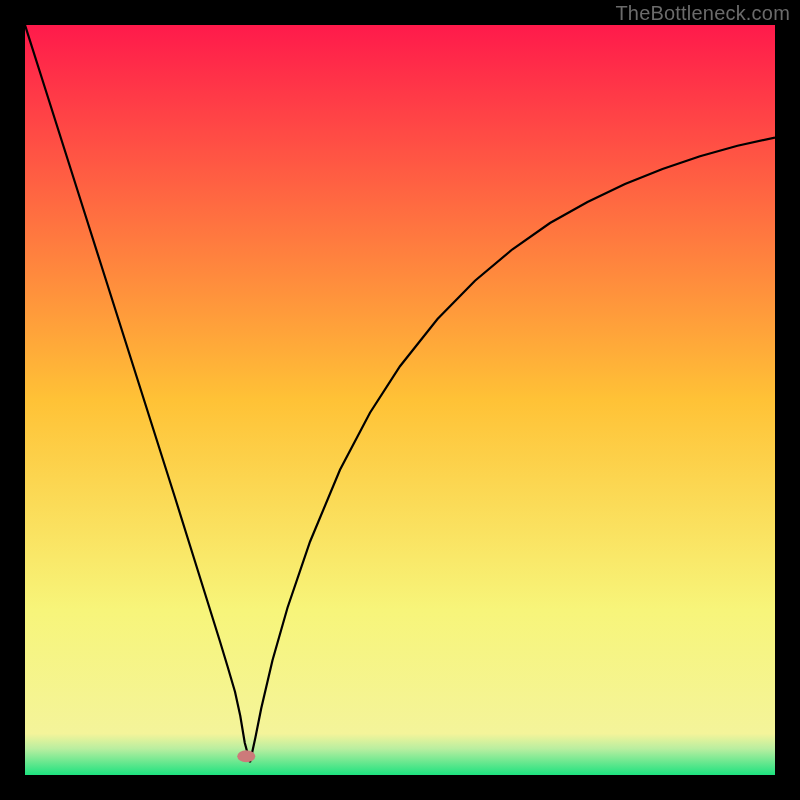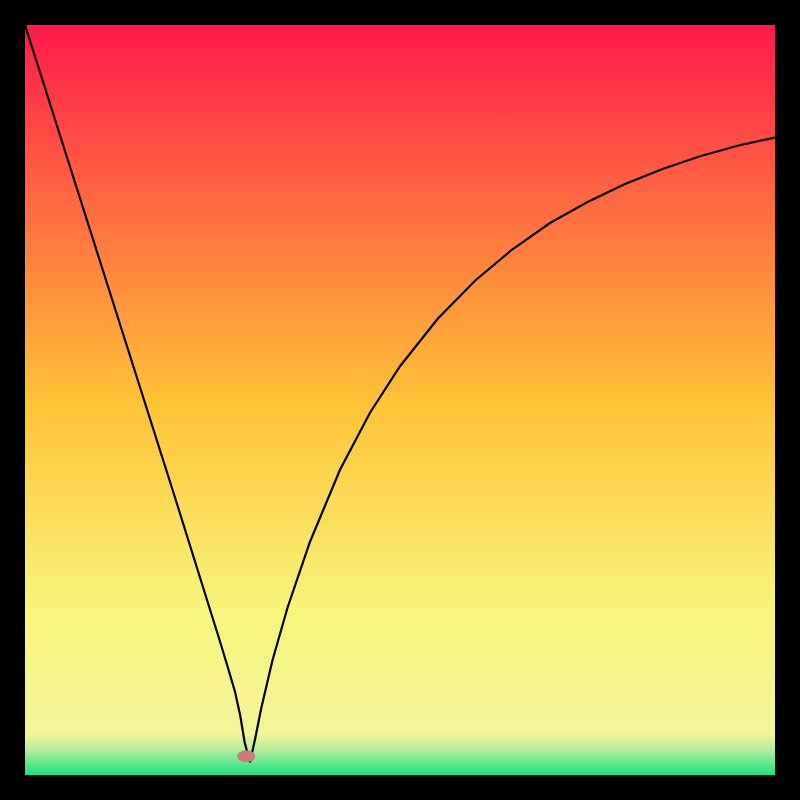--- a/index.html
+++ b/index.html
@@ -33,20 +33,21 @@
     top: 25px;
     width: 750px;
     height: 750px;
     display: block;
   }
 </style>
 </head>
 <body>
 
 <div class="stage">
+  <div class="watermark">TheBottleneck.com</div>
 
   <svg class="plot" viewBox="0 0 750 750" preserveAspectRatio="none">
     <defs>
       <linearGradient id="bg-grad" x1="0" y1="0" x2="0" y2="1">
           <stop offset="0%" stop-color="#ff1a4b"></stop>
           <stop offset="50%" stop-color="#ffc236"></stop>
           <stop offset="78%" stop-color="#f7f57a"></stop>
           <stop offset="94.5%" stop-color="#f4f49a"></stop>
           <stop offset="96.5%" stop-color="#b9eea0"></stop>
           <stop offset="100%" stop-color="#1de27f"></stop>

